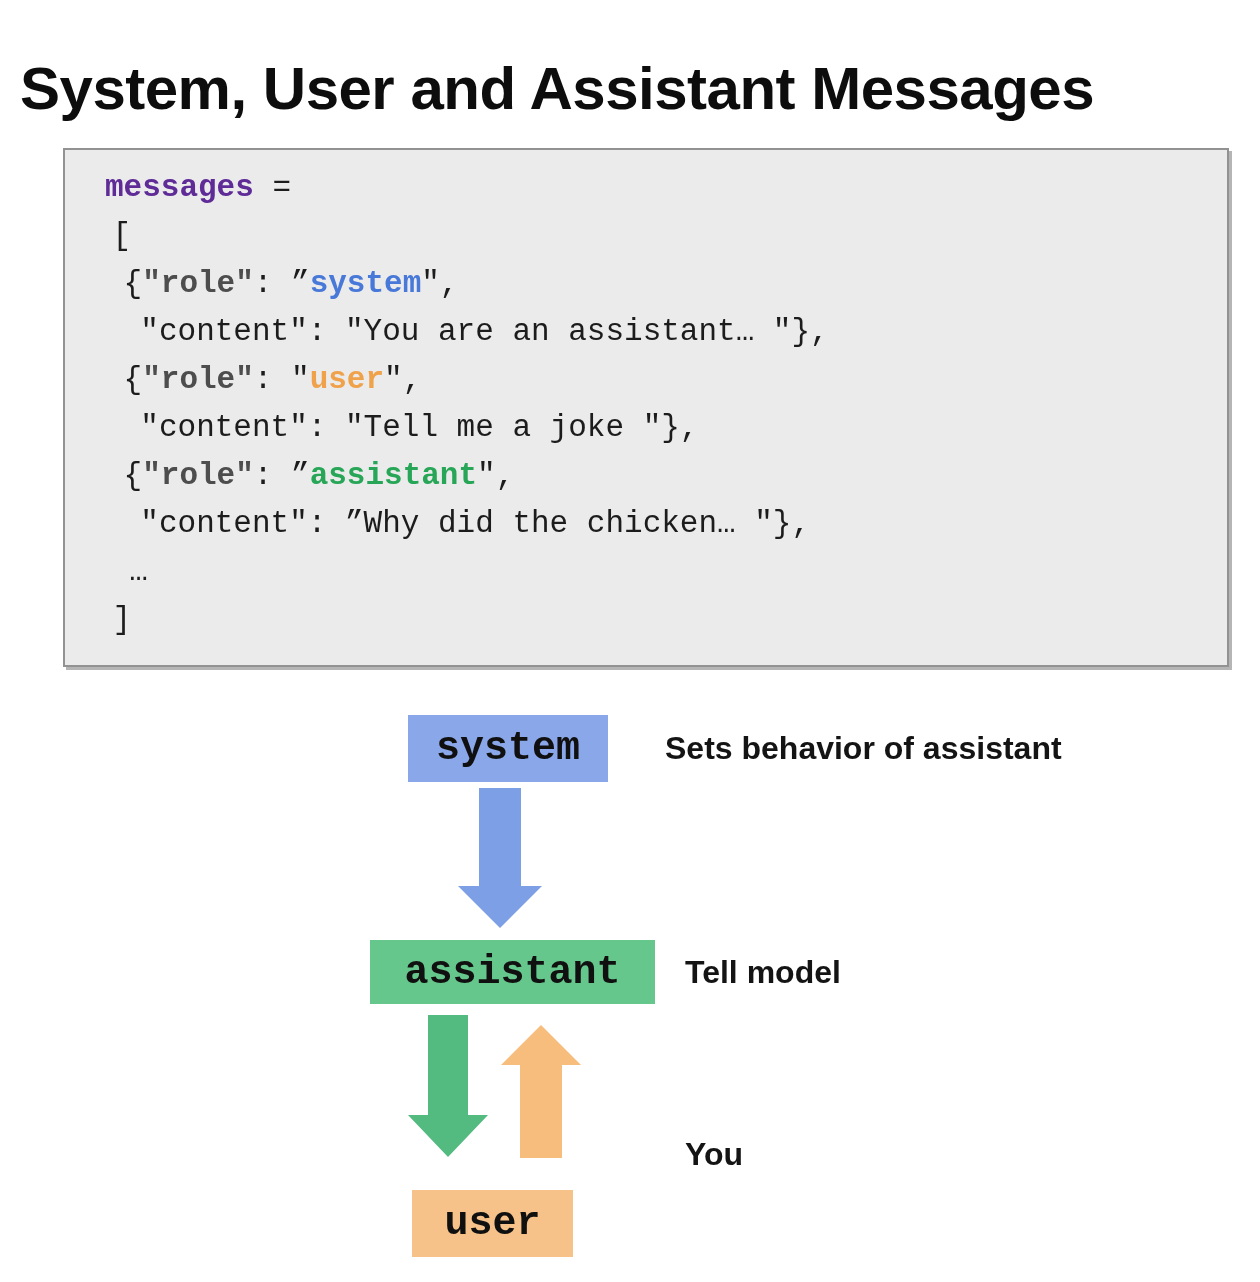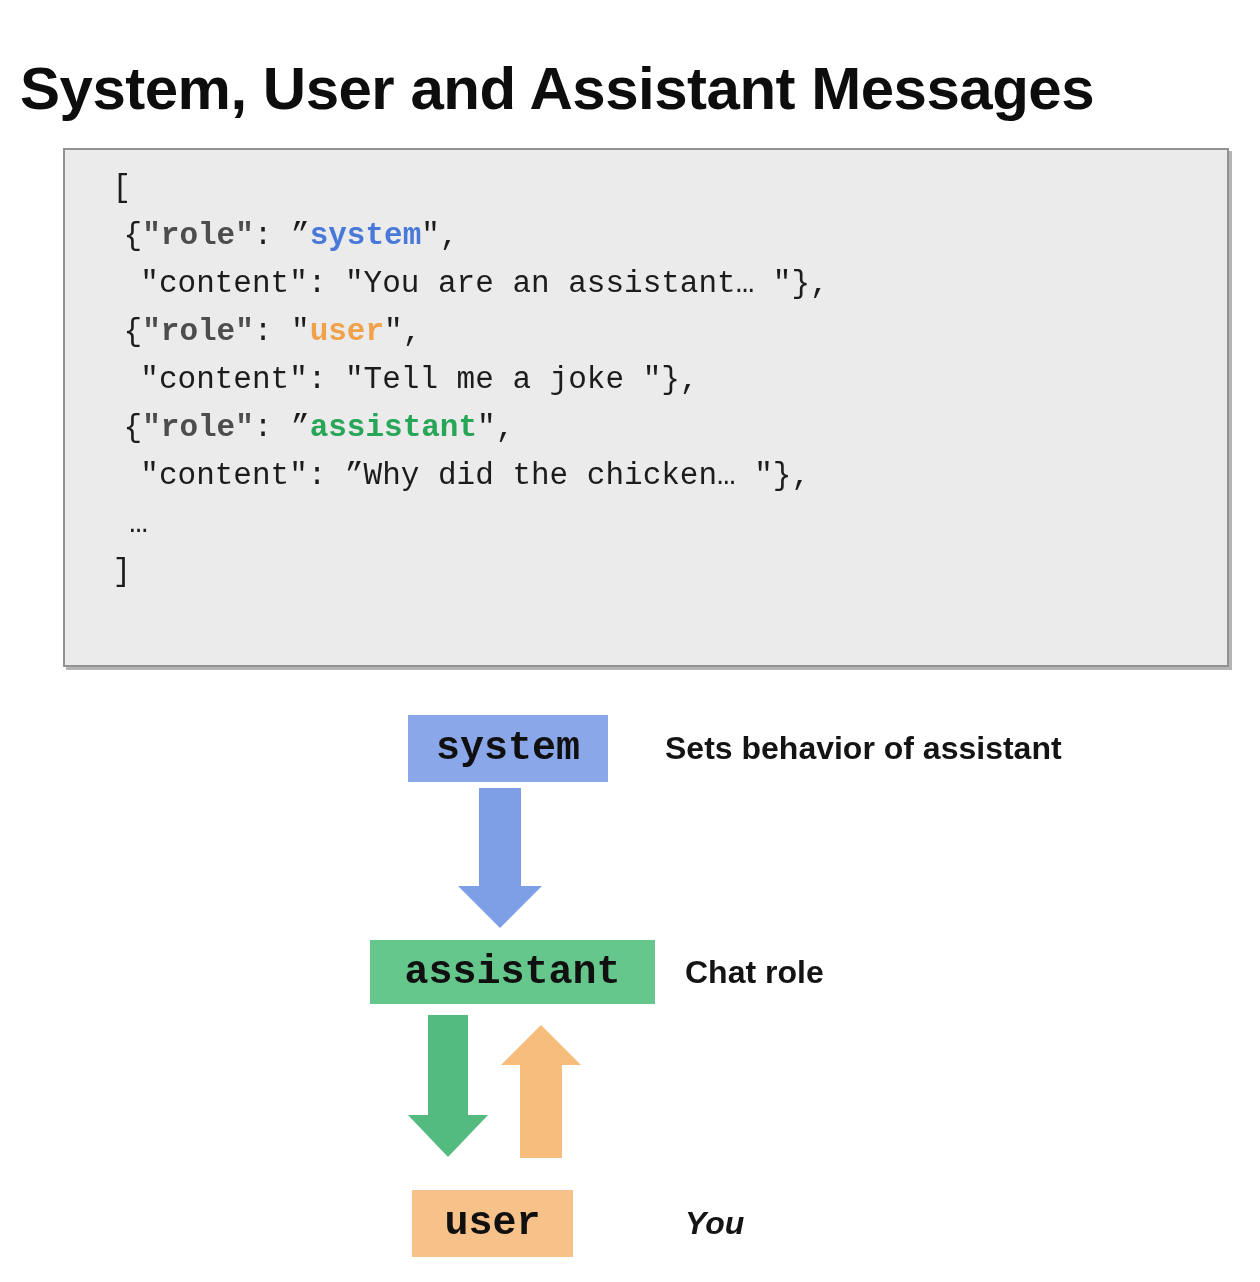--- a/index.html
+++ b/index.html
@@ -25,35 +25,36 @@
     color:#101010;}
   .node-system{left:408px;top:715px;width:200px;height:67px;}
   .node-assistant{left:370px;top:940px;width:285px;height:64px;}
   .node-user{left:412px;top:1190px;width:161px;height:67px;}
 
   
   .desc{position:absolute;display:flex;align-items:center;
     font-size:32px;font-weight:600;color:#141414;white-space:nowrap;}
   .desc-system{left:665px;top:715px;height:67px;}
   .desc-assistant{left:685px;top:940px;height:64px;}
-  .desc-user{left:685px;top:1190px;height:67px;font-style:italic;}
+  .desc-user{left:685px;top:1121px;height:67px;}
 
   
   .arrow{position:absolute;display:block;}
   .arrow-blue{left:458px;top:788px;width:84px;height:140px;}
   .arrow-green{left:408px;top:1015px;width:80px;height:142px;}
   .arrow-orange{left:501px;top:1025px;width:80px;height:133px;}
 </style>
 </head>
 <body>
 
 <h1 class="page-title">System, User and Assistant Messages</h1>
 
 <div class="code-box" style="background: rgb(235, 235, 235);">
   <div id="code-lines">
+      <div class="code-line" style="padding-left: 0ch;"><span style="color: rgb(94, 43, 151); font-weight: bold;">messages</span><span style="color: rgb(28, 28, 28);"> =</span></div>
       <div class="code-line" style="padding-left: 0.4ch;"><span style="color: rgb(28, 28, 28);">[</span></div>
       <div class="code-line" style="padding-left: 1ch;"><span style="color: rgb(28, 28, 28);">{</span><span style="color: rgb(77, 77, 77); font-weight: bold;">"role"</span><span style="color: rgb(28, 28, 28);">: ”</span><span style="color: rgb(72, 120, 216); font-weight: bold;">system</span><span style="color: rgb(28, 28, 28);">",</span></div>
       <div class="code-line" style="padding-left: 1.9ch;"><span style="color: rgb(28, 28, 28);">"content": "You are an assistant… "},</span></div>
       <div class="code-line" style="padding-left: 1ch;"><span style="color: rgb(28, 28, 28);">{</span><span style="color: rgb(77, 77, 77); font-weight: bold;">"role"</span><span style="color: rgb(28, 28, 28);">: "</span><span style="color: rgb(240, 162, 75); font-weight: bold;">user</span><span style="color: rgb(28, 28, 28);">",</span></div>
       <div class="code-line" style="padding-left: 1.9ch;"><span style="color: rgb(28, 28, 28);">"content": "Tell me a joke "},</span></div>
       <div class="code-line" style="padding-left: 1ch;"><span style="color: rgb(28, 28, 28);">{</span><span style="color: rgb(77, 77, 77); font-weight: bold;">"role"</span><span style="color: rgb(28, 28, 28);">: ”</span><span style="color: rgb(39, 166, 87); font-weight: bold;">assistant</span><span style="color: rgb(28, 28, 28);">",</span></div>
       <div class="code-line" style="padding-left: 1.9ch;"><span style="color: rgb(28, 28, 28);">"content": ”Why did the chicken… "},</span></div>
       <div class="code-line" style="padding-left: 1.3ch;"><span style="color: rgb(28, 28, 28);">…</span></div>
       <div class="code-line" style="padding-left: 0.4ch;"><span style="color: rgb(28, 28, 28);">]</span></div>
     </div>
@@ -66,21 +67,21 @@
   </div>
   <div class="desc desc-system">Sets behavior of assistant</div>
 
   <svg class="arrow arrow-blue" viewBox="0 0 84 140" xmlns="http://www.w3.org/2000/svg">
     <polygon points="21,0 63,0 63,98 84,98 42,140 0,98 21,98" fill="#7d9fe6"></polygon>
   </svg>
 
   <div class="node node-assistant" style="background: rgb(102, 199, 140);">
     <span>assistant</span>
   </div>
-  <div class="desc desc-assistant">Chat role</div>
+  <div class="desc desc-assistant">Tell model</div>
 
   <svg class="arrow arrow-green" viewBox="0 0 80 142" xmlns="http://www.w3.org/2000/svg">
     <polygon points="20,0 60,0 60,100 80,100 40,142 0,100 20,100" fill="#53ba80"></polygon>
   </svg>
 
   <svg class="arrow arrow-orange" viewBox="0 0 80 133" xmlns="http://www.w3.org/2000/svg">
     <polygon points="40,0 80,40 61,40 61,133 19,133 19,40 0,40" fill="#f6bd7d"></polygon>
   </svg>
 
   <div class="node node-user" style="background: rgb(247, 194, 137);">

